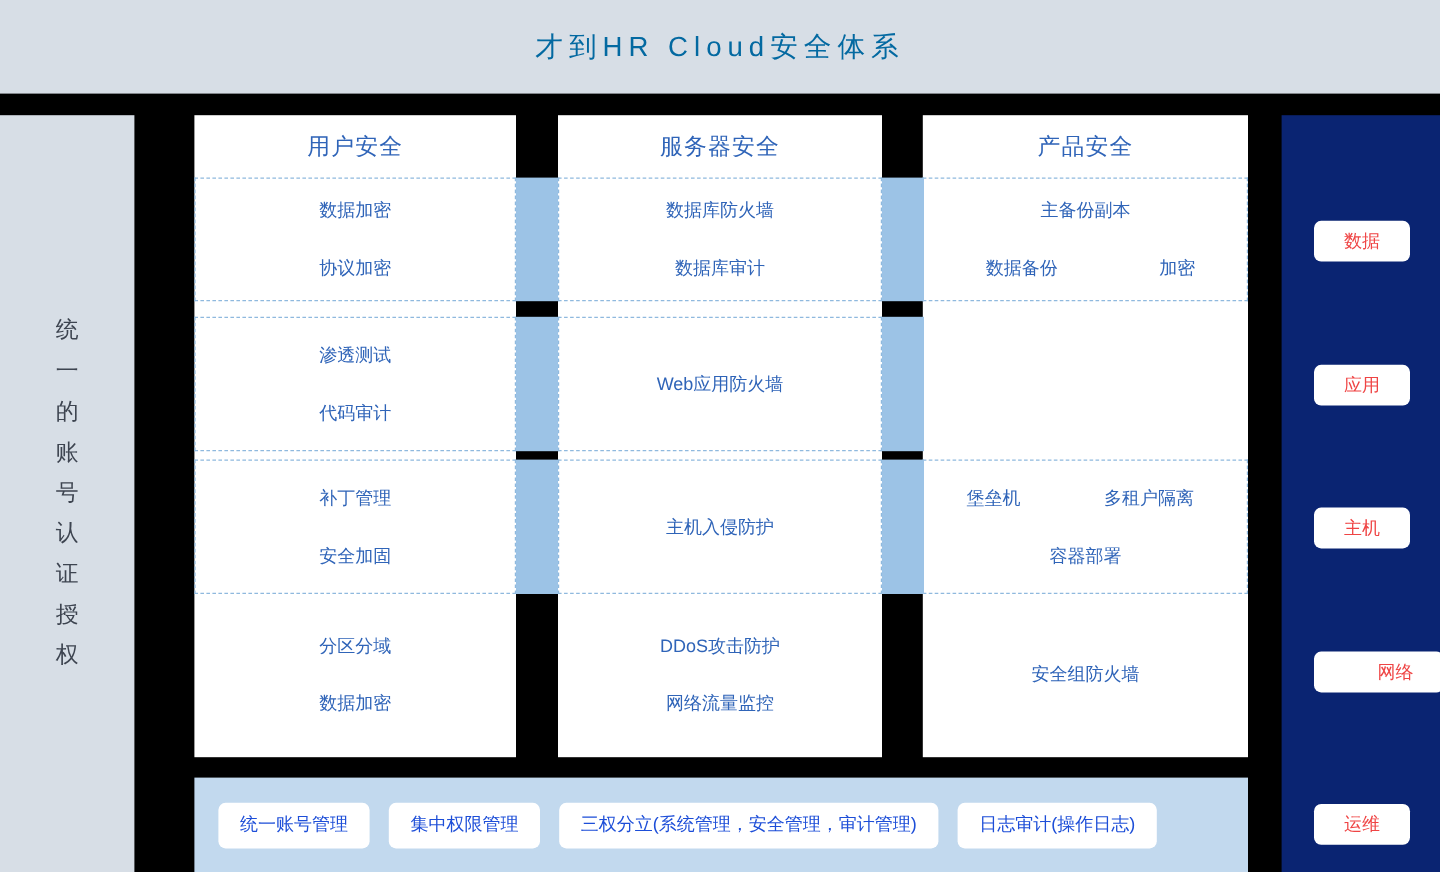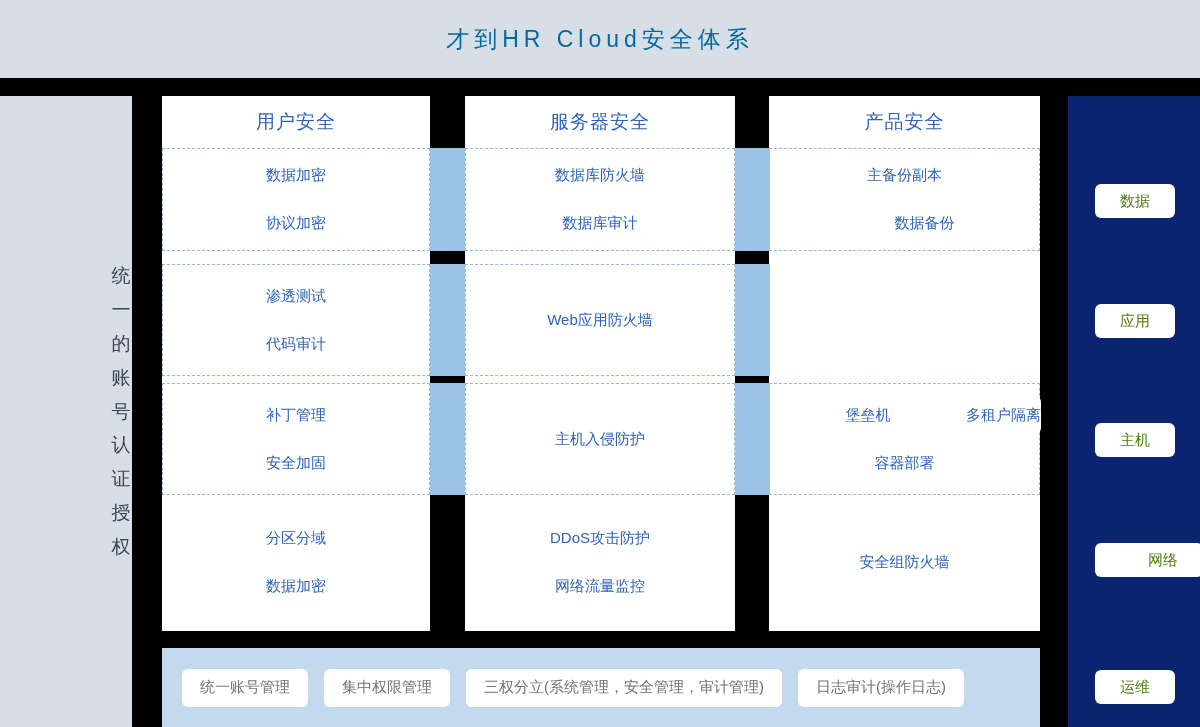--- a/index.html
+++ b/index.html
@@ -36,25 +36,25 @@
     font-size: 23px;
     letter-spacing: 5px;
     color: #0369a1;
     white-space: pre;
   }
 
   
   .left-panel {
     position: absolute;
     left: 0; top: 96px;
-    width: 132px; height: 631px;
+    width: 112px; height: 631px;
     background: #d7dee6;
     display: flex;
     align-items: center;
-    justify-content: flex-end;
+    justify-content: center;
   }
   .left-panel-text {
     font-size: 19px;
     color: #3d4450;
     line-height: 1.78;
     text-align: center;
     writing-mode: horizontal-tb;
     letter-spacing: 0;
     width: 22px;
     word-break: break-all;
@@ -112,21 +112,21 @@
     align-items: center;
     justify-content: center;
     font-size: 15px;
     color: #2f64b8;
     white-space: nowrap;
   }
   .pill-row {
     display: flex;
     gap: 10px;
   }
-  .pill-row > .pill { flex: 1 1 auto; margin-left: 40px; }
+  .pill-row > .pill { flex: 1 1 auto; }
   .pill-row > .pill.narrow { flex: 0 0 96px; }
 
   
   .connector {
     position: absolute;
     width: 35px;
     background: #9cc3e6;
   }
 
   
@@ -140,21 +140,21 @@
     position: absolute;
     left: 27px;
     width: 80px;
     height: 34px;
     background: #ffffff;
     border-radius: 6px;
     display: flex;
     align-items: center;
     justify-content: center;
     font-size: 15px;
-    color: #4d7c0f;
+    color: #ef4444;
   }
 
   
   .bottom-bar {
     position: absolute;
     left: 162px; top: 648px;
     width: 878px; height: 79px;
     background: #c2d9ee;
   }
   .bottom-inner {
@@ -165,21 +165,21 @@
     gap: 16px;
   }
   .bottom-pill {
     background: #ffffff;
     border-radius: 6px;
     height: 38px;
     display: flex;
     align-items: center;
     justify-content: center;
     font-size: 15px;
-    color: #737373;
+    color: #1d4ed8;
     padding: 0 18px;
     white-space: nowrap;
   }
 </style>
 </head>
 <body>
 
 <div id="stage">
 
   <div class="header-band"></div>
@@ -242,20 +242,21 @@
           </div>
         </div>
       </div>
       <div class="col" id="col-2" style="left: 769px; width: 271px;">
         <div class="col-title">产品安全</div>
         <div class="band dashed" style="left: 0px; width: 100%; top: 52px; height: 103px;">
           <div class="band-inner">
             <div class="pill">主备份副本</div>
             <div class="pill-row">
               <div class="pill">数据备份</div>
+              <div class="pill narrow">加密</div>
             </div>
           </div>
         </div>
         <div class="band dashed" style="left: 0px; width: 100%; top: 287px; height: 112px;">
           <div class="band-inner">
             <div class="pill-row">
               <div class="pill narrow">堡垒机</div>
               <div class="pill">多租户隔离</div>
             </div>
             <div class="pill">容器部署</div>

